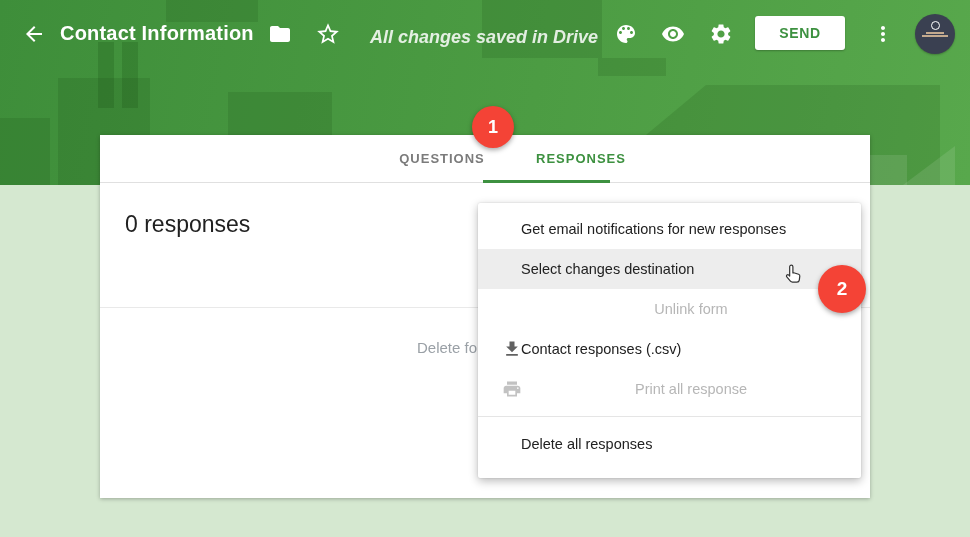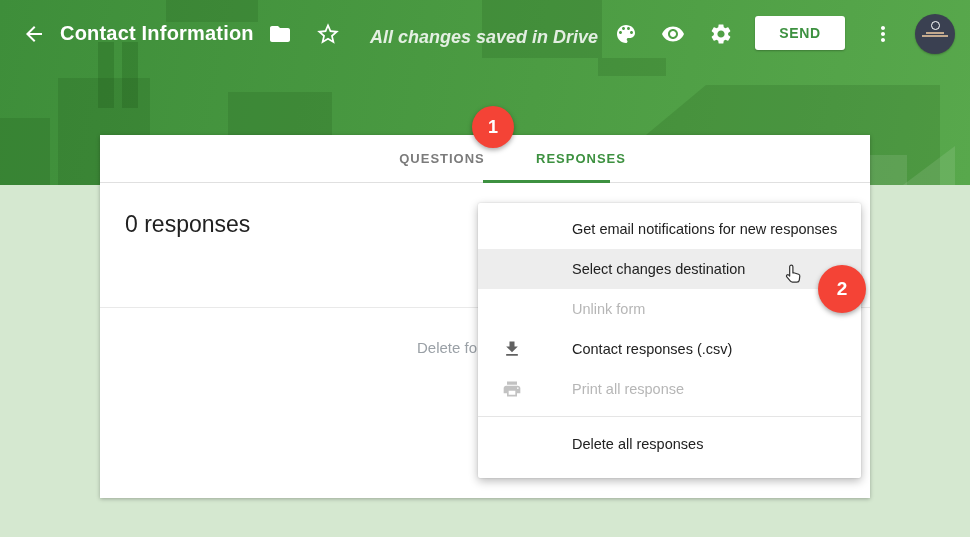--- a/index.html
+++ b/index.html
@@ -51,24 +51,24 @@
   .tab-underline { position:absolute; left:383px; bottom:-1px; width:127px; height:3px; background:#3d9140; }
   .resp-count { position:absolute; left:25px; top:68px; font-size:23px; color:#212121;margin-top:8px; }
   .card-divider { position:absolute; left:0; top:172px; width:770px; height:1px; background:#e9e9e9; }
 
   .waiting { position:absolute; left:367px; top:339px; width:110px; text-align:right;
     font-size:15px; color:#9aa0a6; z-index:3; white-space:nowrap; overflow:hidden; }
 
   
   .menu { position:absolute; left:478px; top:203px; width:383px; background:#fff; border-radius:2px;
     padding:6px 0 14px; box-shadow:0 3px 10px rgba(0,0,0,0.28), 0 0 2px rgba(0,0,0,0.14); z-index:5; }
-  .mi { position:relative; height:40px; display:flex; align-items:center; padding-left:94px;
+  .mi { position:relative; height:40px; display:flex; align-items:center; padding-left:43px;
     font-size:14.5px; color:#212121; cursor:pointer; white-space:nowrap; }
   .mi.highlighted { background:#ededed; }
-  .mi.disabled { color:#b6b6b6; cursor:default; }
+  .mi.disabled { color:#b6b6b6; cursor:default;justify-content:center; }
   .mi-icon { position:absolute; left:24px; top:50%; transform:translateY(-50%); width:20px; height:20px; }
   .mi-icon svg { display:block; width:100%; height:100%; }
   .menu-divider { height:1px; background:#e5e5e5; margin:7px 0; }
 
   
   .badge { position:absolute; border-radius:50%; background:#f44336; color:#fff; font-weight:bold;
     display:flex; align-items:center; justify-content:center; box-shadow:0 2px 5px rgba(0,0,0,0.35); z-index:6; }
   .badge1 { left:472px; top:106px; width:42px; height:42px; font-size:18px; }
   .badge2 { left:818px; top:265px; width:48px; height:48px; font-size:19px; }
   .cursor { position:absolute; left:781px; top:262px; width:24px; height:26px; z-index:7; }

